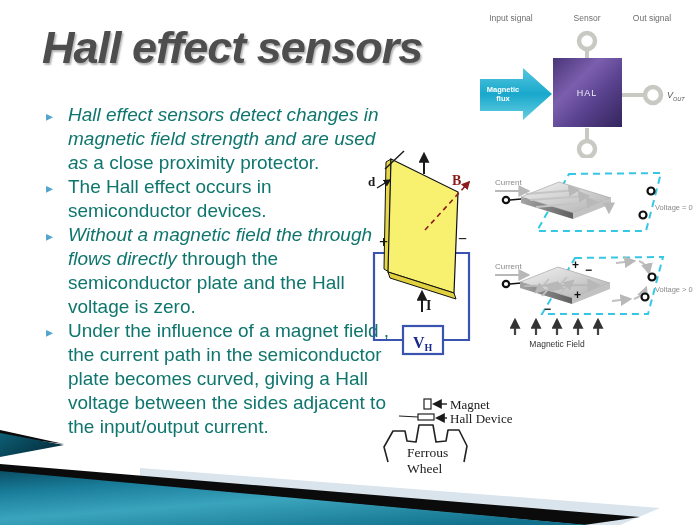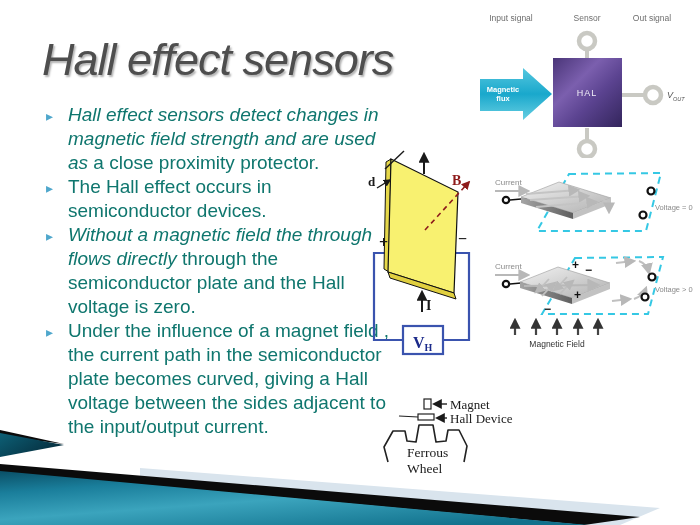--- a/index.html
+++ b/index.html
@@ -2,22 +2,22 @@
 <html><head>
 <meta charset="utf-8">
 <style>
   html,body{margin:0;padding:0;background:#888;}
   #slide{
     position:relative;width:700px;height:525px;background:#ffffff;
     overflow:hidden;font-family:"Liberation Sans",sans-serif;
   }
   
   #title{
-    position:absolute;left:42px;top:34px;width:430px;
-    font-size:45px;font-weight:400;font-style:italic;
+    position:absolute;left:42px;top:22px;width:430px;
+    font-size:45px;font-weight:700;font-style:italic;
     color:#4e4e4e;letter-spacing:-1px;
     text-shadow:1.5px 1.5px 2px rgba(0,0,0,0.30);
   }
   
   #bullets{position:absolute;left:46px;top:103px;width:348px;}
   .bullet{display:flex;align-items:flex-start;}
   .marker{
     flex:0 0 22px;color:#4fa7cc;font-size:14px;line-height:24px;
     padding-top:1px;
   }

